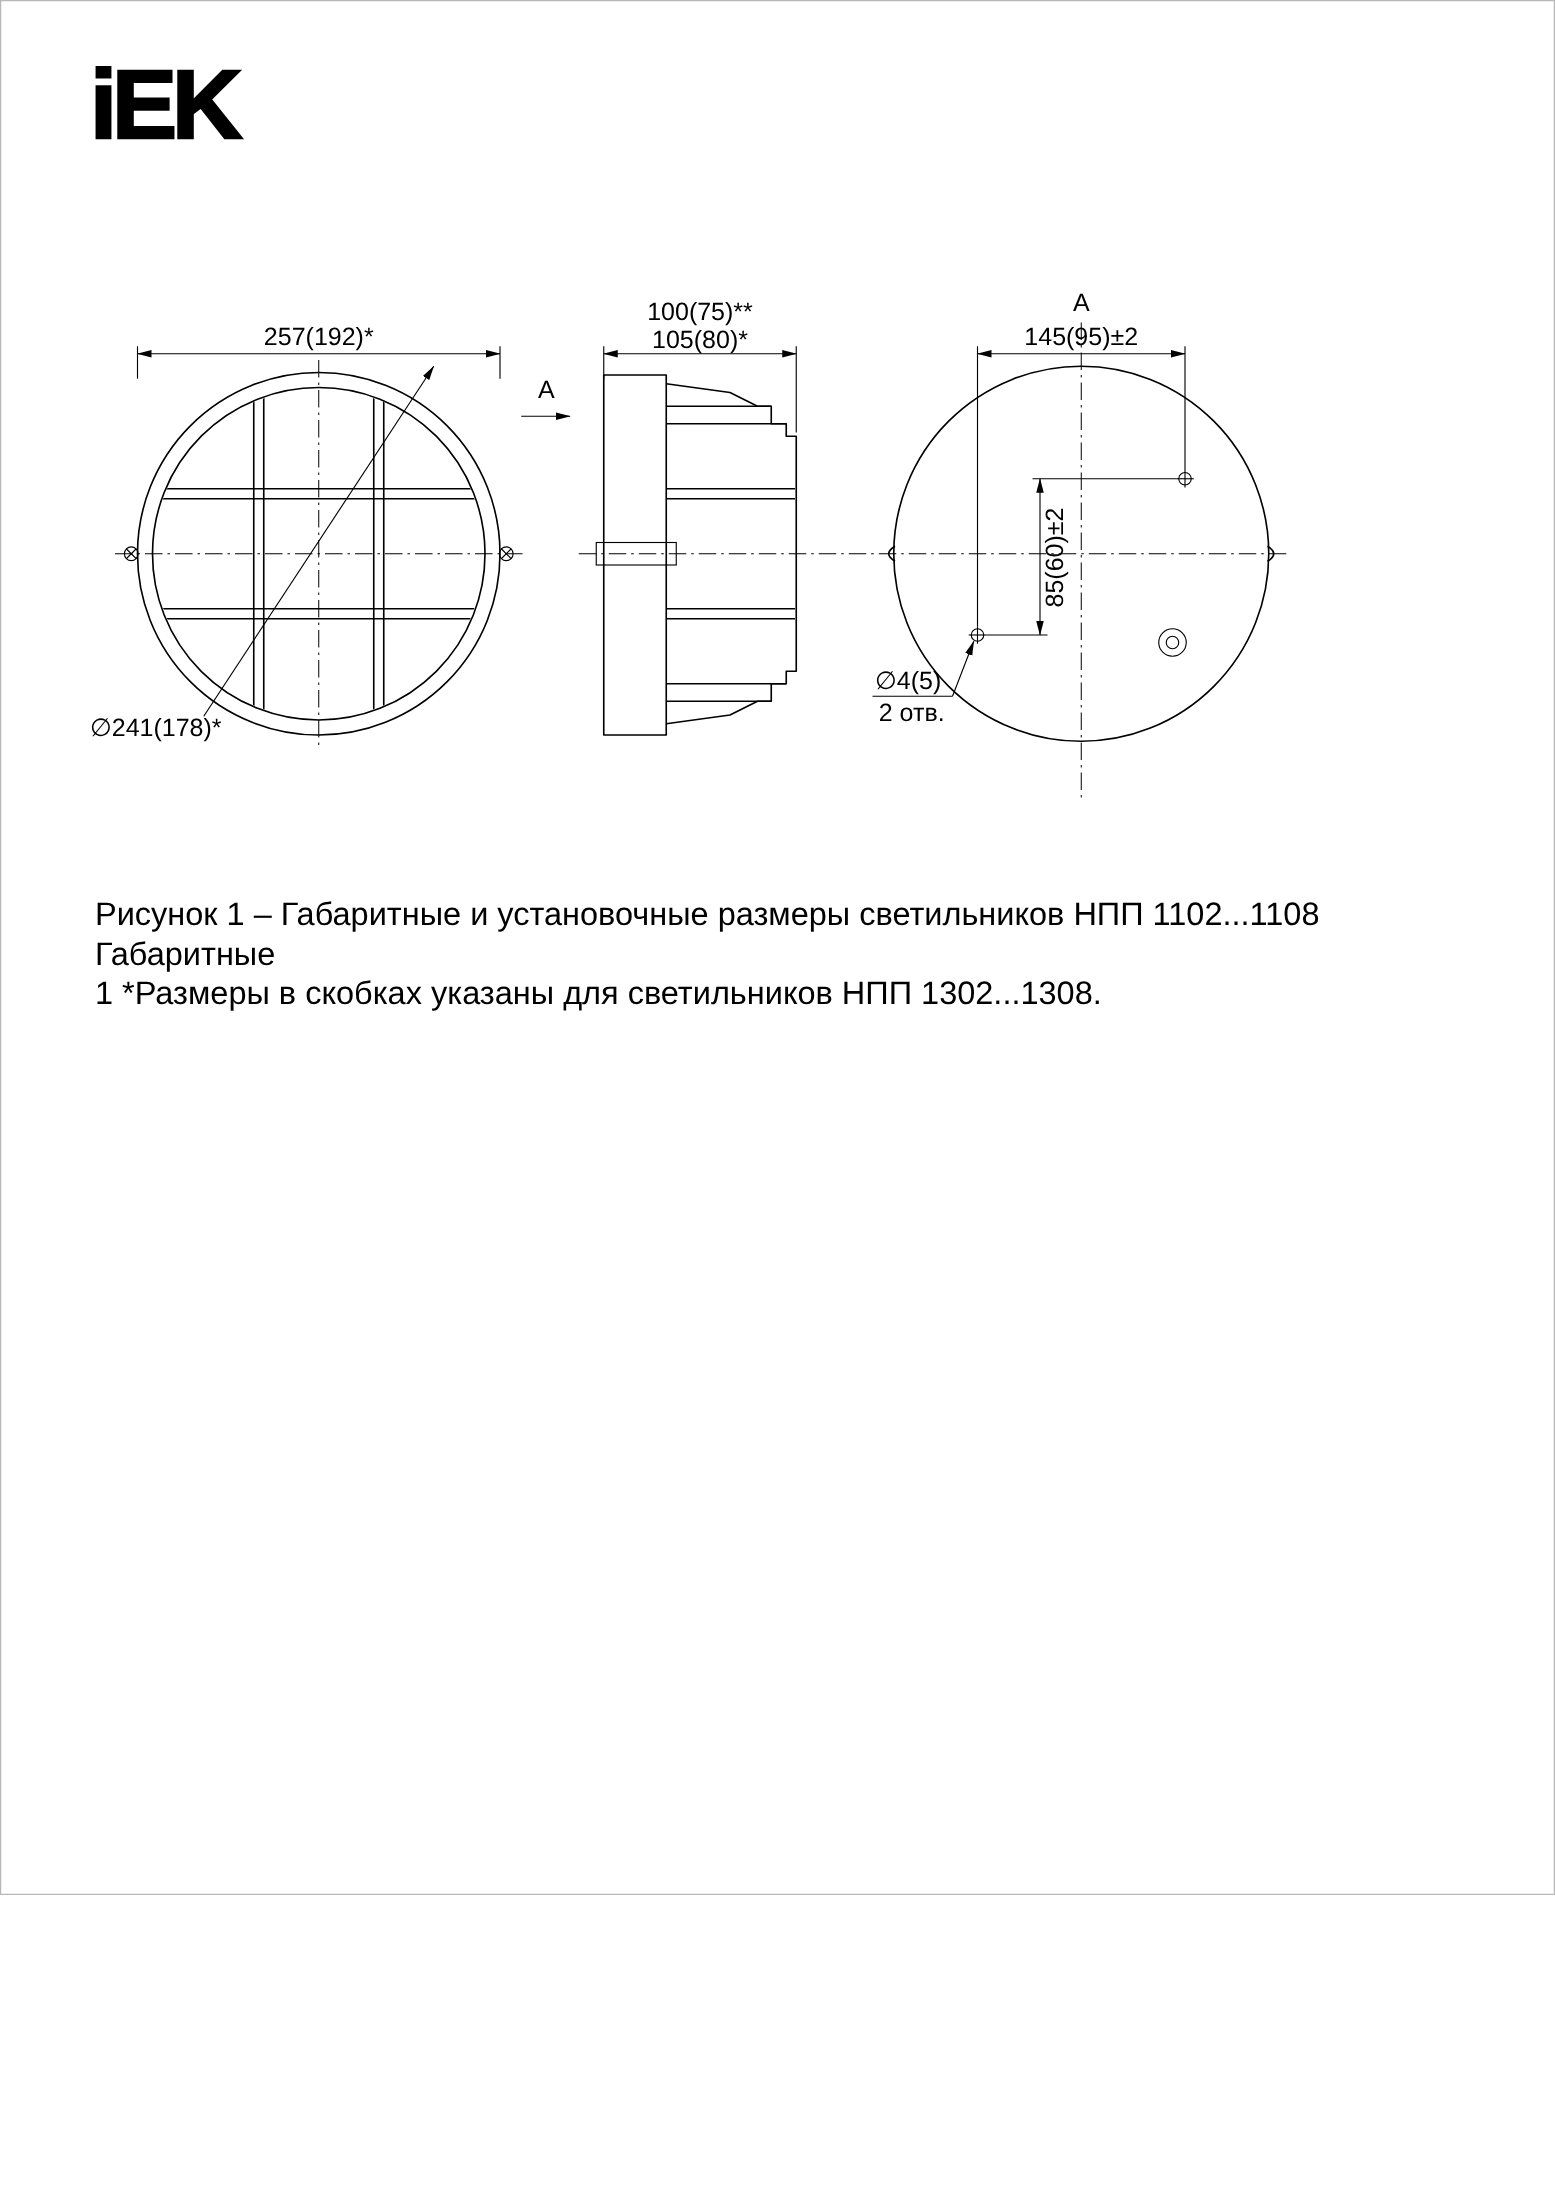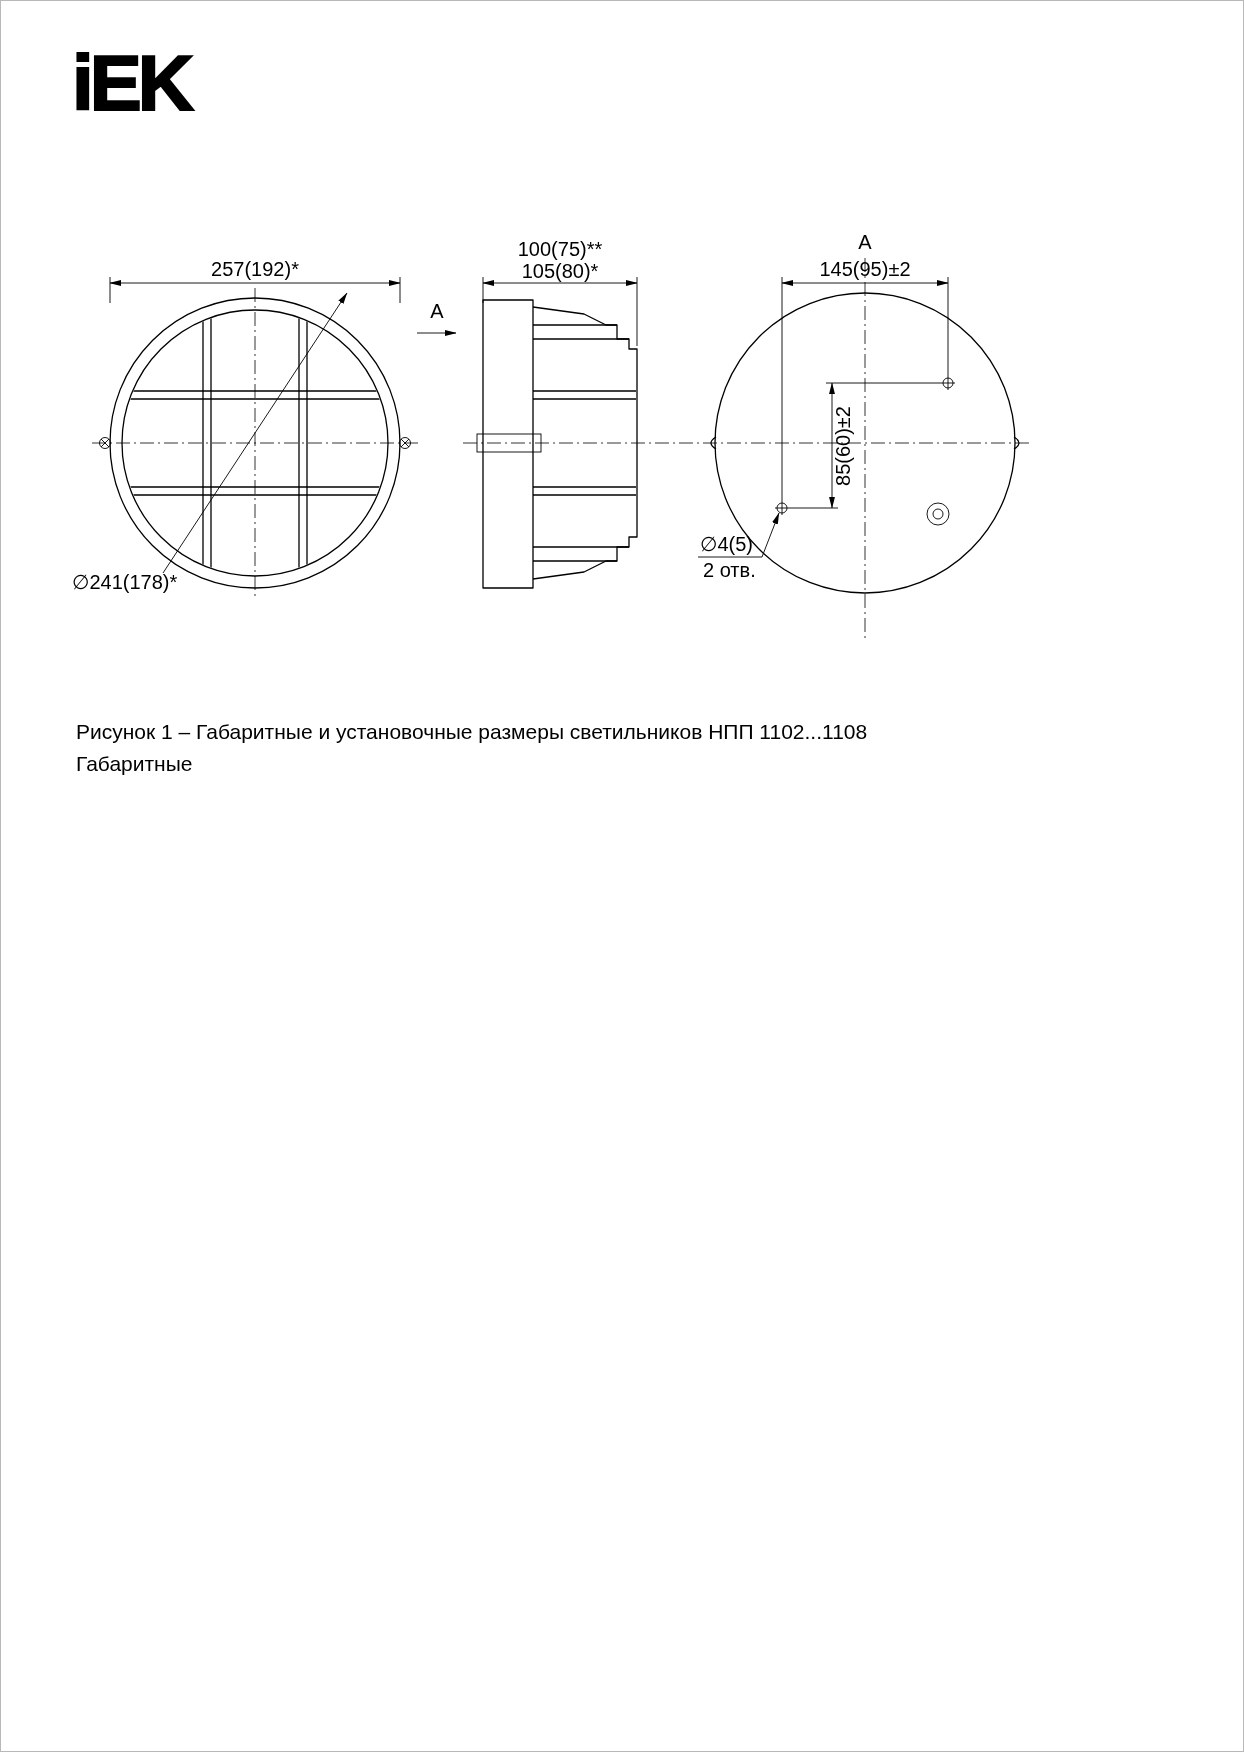--- a/index.html
+++ b/index.html
@@ -1,19 +1,19 @@
 <!DOCTYPE html>
 <html><head>
 <meta charset="utf-8">
 <style>
   html, body { margin: 0; padding: 0; background: #ffffff; }
   .page {
     position: relative;
     width: 1244px;
-    height: 1752px;
+    height: 1516px;
     background: #ffffff;
     box-shadow: inset 0 0 0 1px #b8b8b8;
     font-family: "Liberation Sans", sans-serif;
     color: #000;
     overflow: hidden;
   }
   .logo {
     position: absolute;
     left: 72px;
     top: 44px;
@@ -36,21 +36,21 @@
   svg text {
     font-family: "Liberation Sans", sans-serif;
     font-size: 20px;
     fill: #000;
     stroke: none;
   }
   .caption {
     position: absolute;
     left: 76px;
     top: 716px;
-    font-size: 21px;
+    font-size: 26px;
     line-height: 31.5px;
     white-space: nowrap;
   }
 </style>
 </head>
 <body>
 
 <div class="page">
 
   <div class="logo">iEK</div>
@@ -170,15 +170,16 @@
       <text x="700" y="551">∅4(5)</text>
       <line class="thin" x1="698" y1="557" x2="762" y2="557"></line>
       <line class="thin" x1="762" y1="557" x2="779" y2="513" marker-end="url(#arrow)"></line>
       <text x="703" y="577">2 отв.</text>
     </g>
   </svg>
 
   <div class="caption">
     <div>Рисунок 1 – Габаритные и установочные размеры светильников НПП 1102...1108</div>
     <div>Габаритные</div>
+    <div>1 *Размеры в скобках указаны для светильников НПП 1302...1308.</div>
   </div>
 
 </div>
 
 </body></html>

